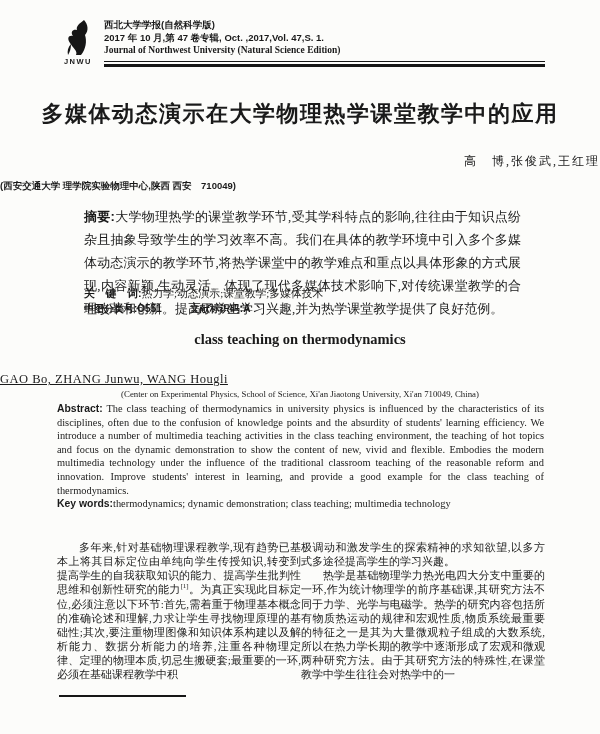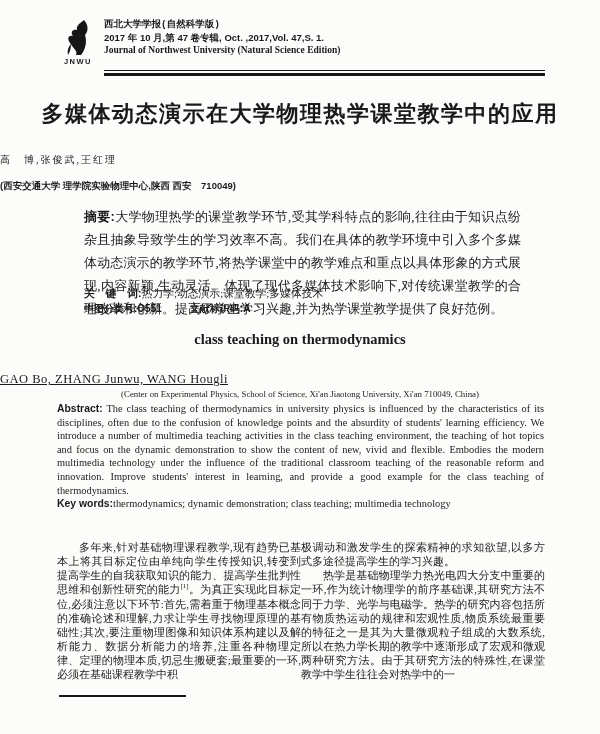--- a/index.html
+++ b/index.html
@@ -6,28 +6,28 @@
   .page{
     position:relative;width:600px;height:734px;margin:0 auto;
     background:#fcfcfa;color:#1a1a1a;overflow:hidden;
     font-family:"Liberation Serif","DejaVu Serif",serif;
   }
   
   .logo{position:absolute;left:57px;top:20px;width:42px;text-align:center;}
   .logo svg{display:block;margin:0 auto;}
   .logo-text{font-family:"Liberation Sans","DejaVu Sans",sans-serif;font-size:7.5px;font-weight:bold;letter-spacing:1.5px;margin-top:1px;}
   .header-text{position:absolute;left:104px;top:19px;width:441px;}
-  .hl1{font-family:Liberation Mono, monospace;font-size:9.5px;font-weight:700;line-height:12px;}
+  .hl1{font-family:Liberation Sans, sans-serif;font-size:9.5px;font-weight:700;line-height:12px;}
   .hl2{font-family:"Liberation Sans","DejaVu Sans",sans-serif;font-size:9.5px;font-weight:700;line-height:12px;margin-top:1px;}
-  .hl3{font-family:"Liberation Serif","DejaVu Serif",serif;font-size:9.5px;font-weight:700;line-height:13px;padding-bottom:13px;border-bottom:1.5px solid #161616;}
+  .hl3{font-family:"Liberation Serif","DejaVu Serif",serif;font-size:9.5px;font-weight:700;line-height:13px;padding-bottom:4px;border-bottom:1.5px solid #161616;}
   .thick-rule{height:2.5px;background:#161616;margin-top:2px;}
   
   .title-cn{position:absolute;top:99px;left:0;width:100%;text-align:center;
     font-family:"Liberation Sans","DejaVu Sans",sans-serif;font-weight:bold;font-size:22px;letter-spacing:1.5px;}
-  .authors-cn{position:absolute;top:153px;left:0;width:100%;text-align:left;font-size:10px;letter-spacing:2px;}
+  .authors-cn{position:absolute;top:153px;left:0;width:100%;text-align:right;font-size:12px;letter-spacing:2px;}
   .affil-cn{position:absolute;top:180px;left:0;width:100%;text-align:left;
     font-family:"Liberation Sans","DejaVu Sans",sans-serif;font-size:9.5px;font-weight:700;}
   .abstract-cn{position:absolute;top:205px;left:84px;width:437px;font-size:13px;line-height:23px;text-align:justify;}
   .b-label{font-family:"Liberation Sans","DejaVu Sans",sans-serif;font-weight:bold;}
   .keywords-cn{position:absolute;top:287px;left:84px;width:437px;font-size:10.8px;}
   .clc{position:absolute;top:302px;left:84px;width:437px;
     font-family:"Liberation Sans","DejaVu Sans",sans-serif;font-size:10px;font-weight:bold;}
   .clc .gap{display:inline-block;width:28px;}
   
   .title-en{position:absolute;top:329px;left:0;width:100%;text-align:center;

